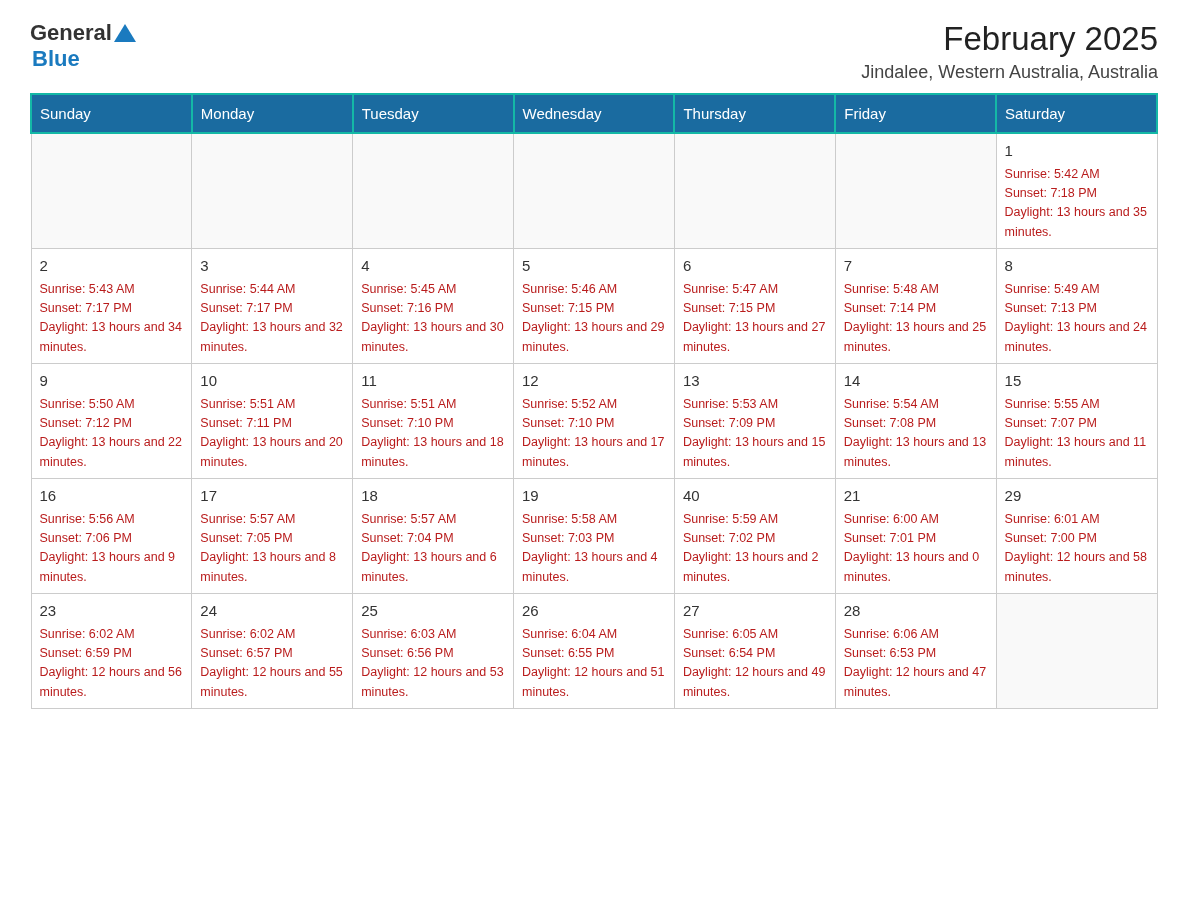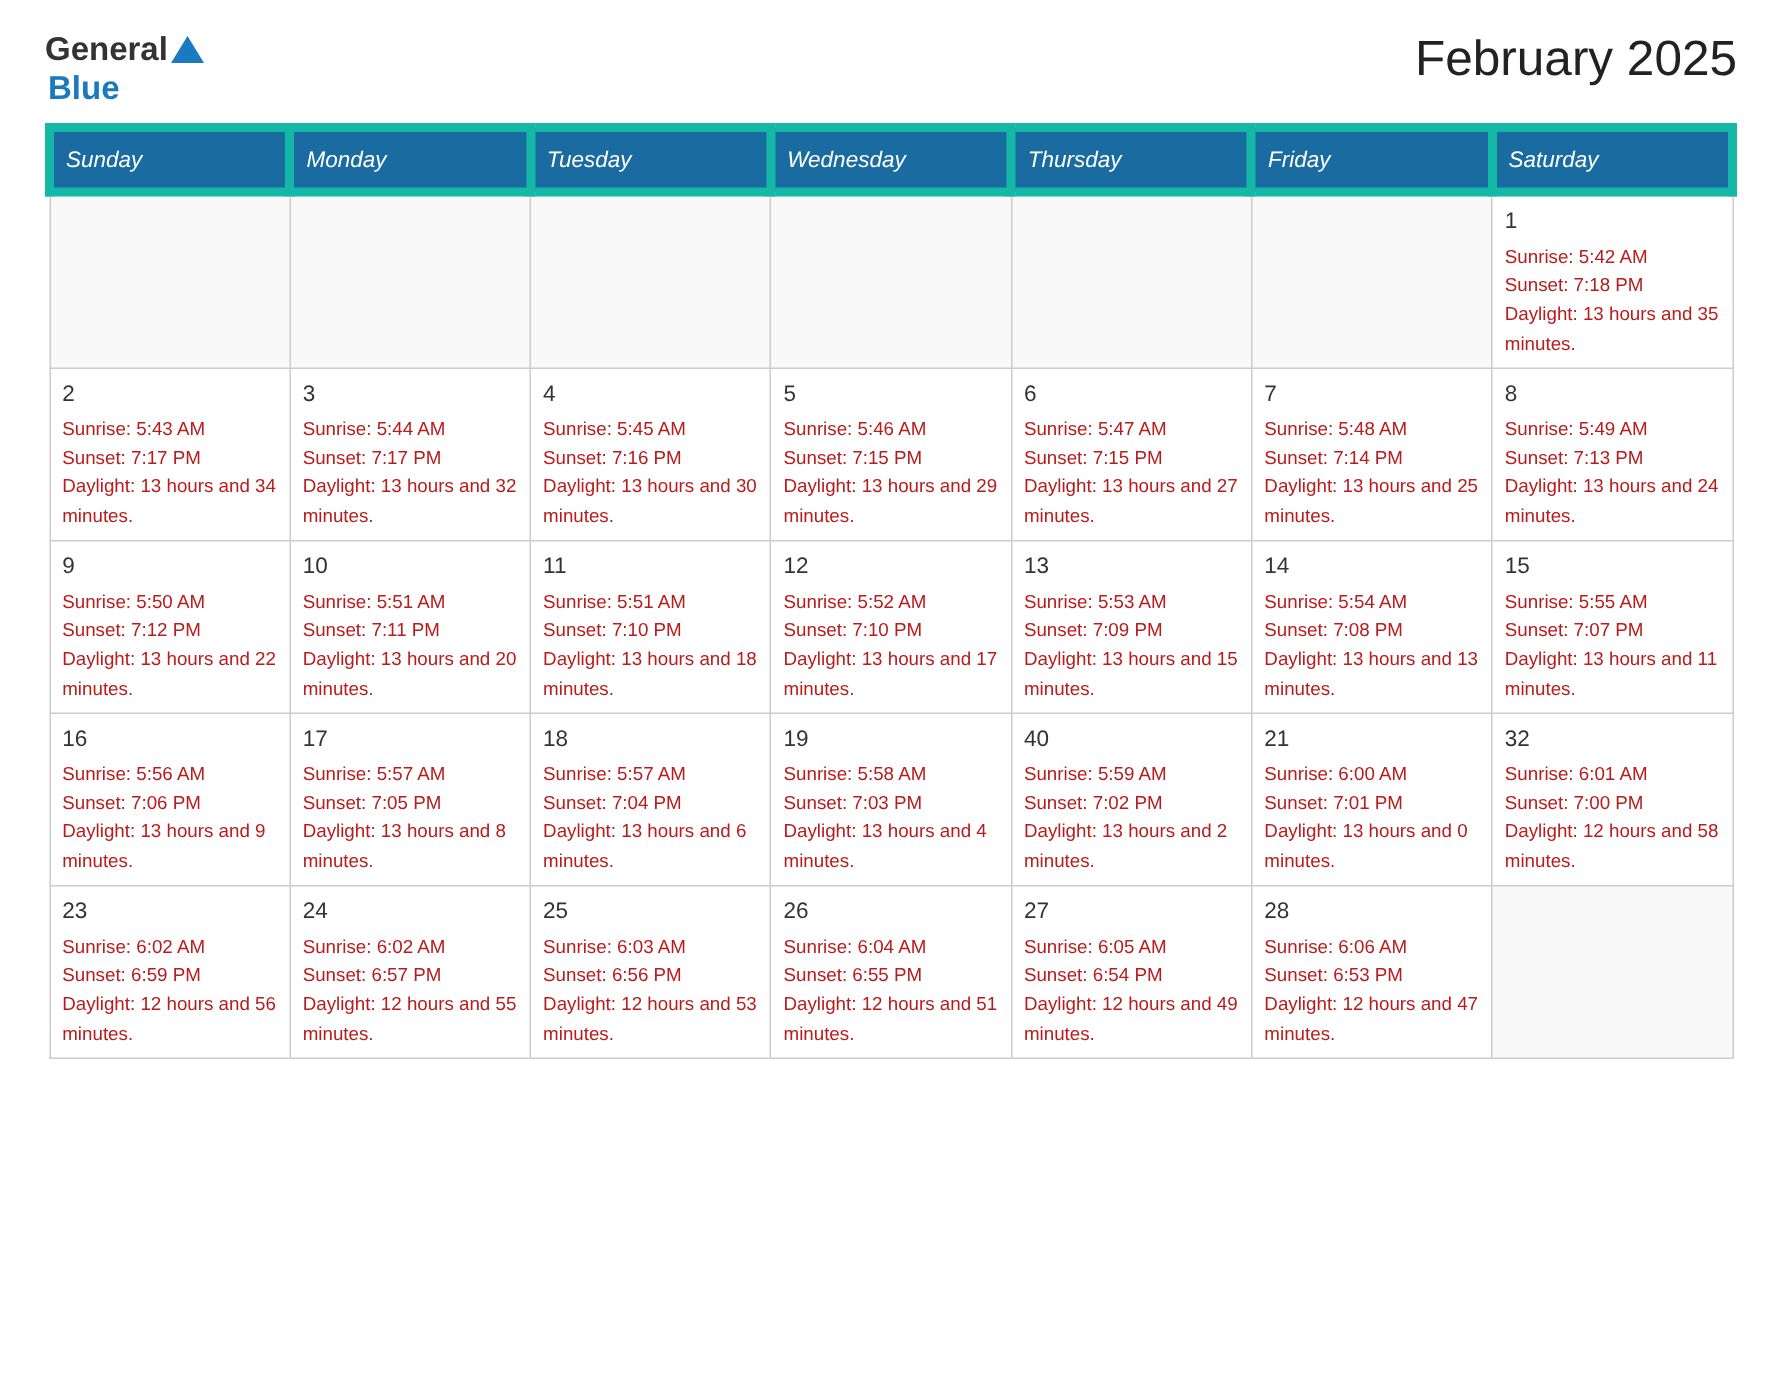--- a/index.html
+++ b/index.html
@@ -50,22 +50,21 @@
       border-collapse: collapse;
       margin-top: 10px;
     }
     .calendar thead th {
       background-color: #1a6ba0;
       color: #fff;
       padding: 10px 8px;
       text-align: left;
       font-size: 15px;
       font-weight: normal;
-      border: 6px solid #14b8a6;
-      font-style: italic;
+      border: 2px solid #14b8a6;
     }
     .calendar tbody td {
       vertical-align: top;
       padding: 6px 8px;
       border: 1px solid #ccc;
       width: 14.28%;
       min-height: 100px;
       font-size: 12.5px;
       line-height: 1.5;
     }
@@ -97,20 +96,21 @@
         <span class="logo-text-general">General</span>
         <svg width="22" height="22" viewBox="0 0 22 22" style="margin-left:2px; margin-top:2px;">
           <polygon points="11,2 22,20 0,20" fill="#1a7abf"></polygon>
         </svg>
       </div>
       <span class="logo-text-blue" style="margin-left:2px;">Blue</span>
     </div>
   </div>
   <div class="title-block">
     <div class="month-title">February 2025</div>
+    <div class="location-title">Jindalee, Western Australia, Australia</div>
   </div>
 </div>
 
 <table class="calendar">
   <thead>
     <tr>
       <th>Sunday</th>
       <th>Monday</th>
       <th>Tuesday</th>
       <th>Wednesday</th>
@@ -211,21 +211,21 @@
         </td>
         <td>
           <span class="day-number">40</span>
           <div class="day-info">Sunrise: 5:59 AM<br>Sunset: 7:02 PM<br>Daylight: 13 hours and 2 minutes.</div>
         </td>
         <td>
           <span class="day-number">21</span>
           <div class="day-info">Sunrise: 6:00 AM<br>Sunset: 7:01 PM<br>Daylight: 13 hours and 0 minutes.</div>
         </td>
         <td>
-          <span class="day-number">32</span>
+          <span class="day-number">29</span>
           <div class="day-info">Sunrise: 6:01 AM<br>Sunset: 7:00 PM<br>Daylight: 12 hours and 58 minutes.</div>
         </td>
       </tr>
       <tr class="row-separator">
         <td>
           <span class="day-number">23</span>
           <div class="day-info">Sunrise: 6:02 AM<br>Sunset: 6:59 PM<br>Daylight: 12 hours and 56 minutes.</div>
         </td>
         <td>
           <span class="day-number">24</span>

